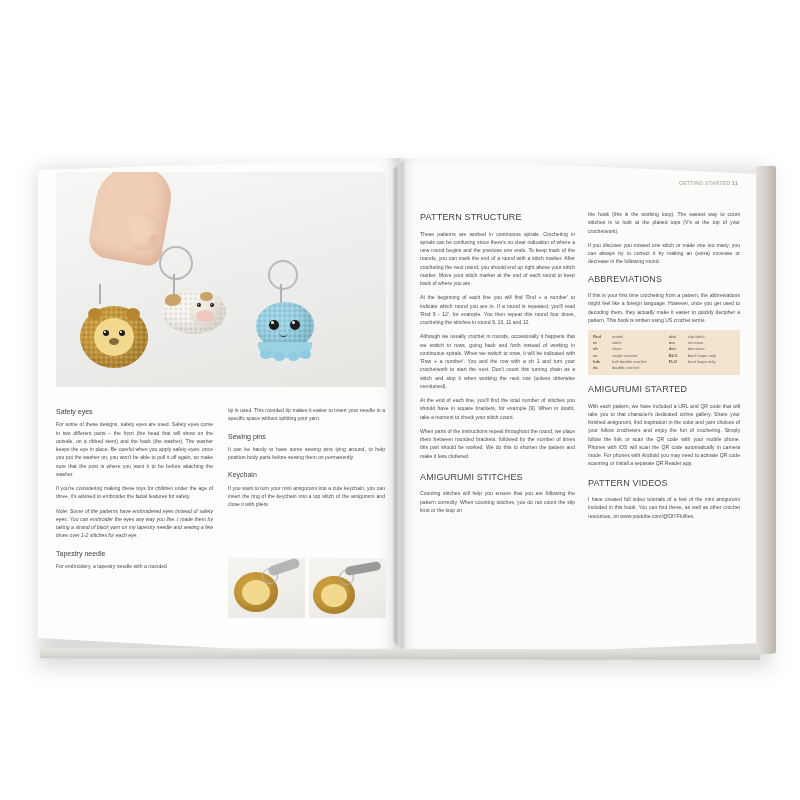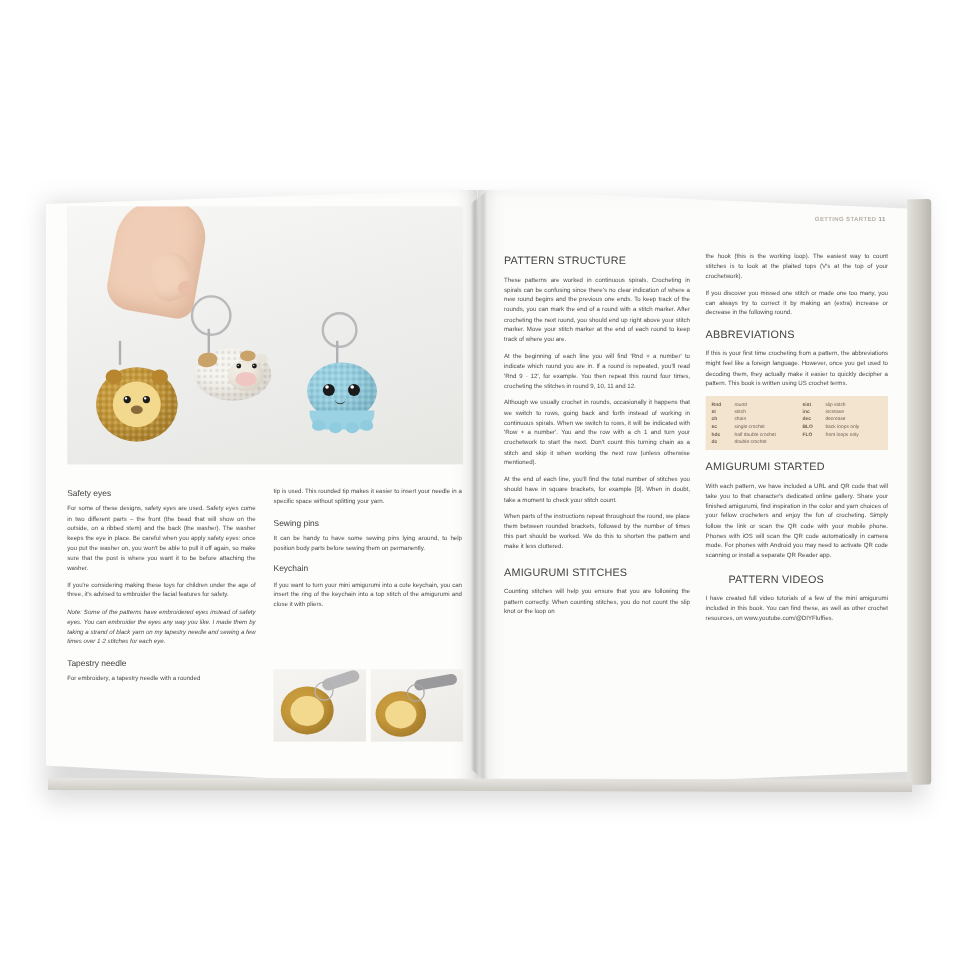--- a/index.html
+++ b/index.html
@@ -399,21 +399,21 @@
                     <td class="v">double crochet</td>
                     <td class="k"></td>
                     <td class="v"></td>
                   </tr>
                 </tbody>
             </table>
           </div>
 
           <h2 class="h2" style="margin-top:6px;">AMIGURUMI STARTED</h2>
           <p>With each pattern, we have included a URL and QR code that will take you to that character's dedicated online gallery. Share your finished amigurumi, find inspiration in the color and yarn choices of your fellow crocheters and enjoy the fun of crocheting. Simply follow the link or scan the QR code with your mobile phone. Phones with iOS will scan the QR code automatically in camera mode. For phones with Android you may need to activate QR code scanning or install a separate QR Reader app.</p>
-          <h2 class="h2" style="margin-top:8px;margin-left:19px;">PATTERN VIDEOS</h2>
+          <h2 class="h2" style="margin-top:8px;">PATTERN VIDEOS</h2>
           <p>I have created full video tutorials of a few of the mini amigurumi included in this book. You can find these, as well as other crochet resources, on www.youtube.com/@DIYFluffies.</p>
         </div>
 
       </div>
     </div>
 
     <div class="spine"></div>
     <div class="edge-right"></div>
     <div class="edge-bottom"></div>
   </div>

